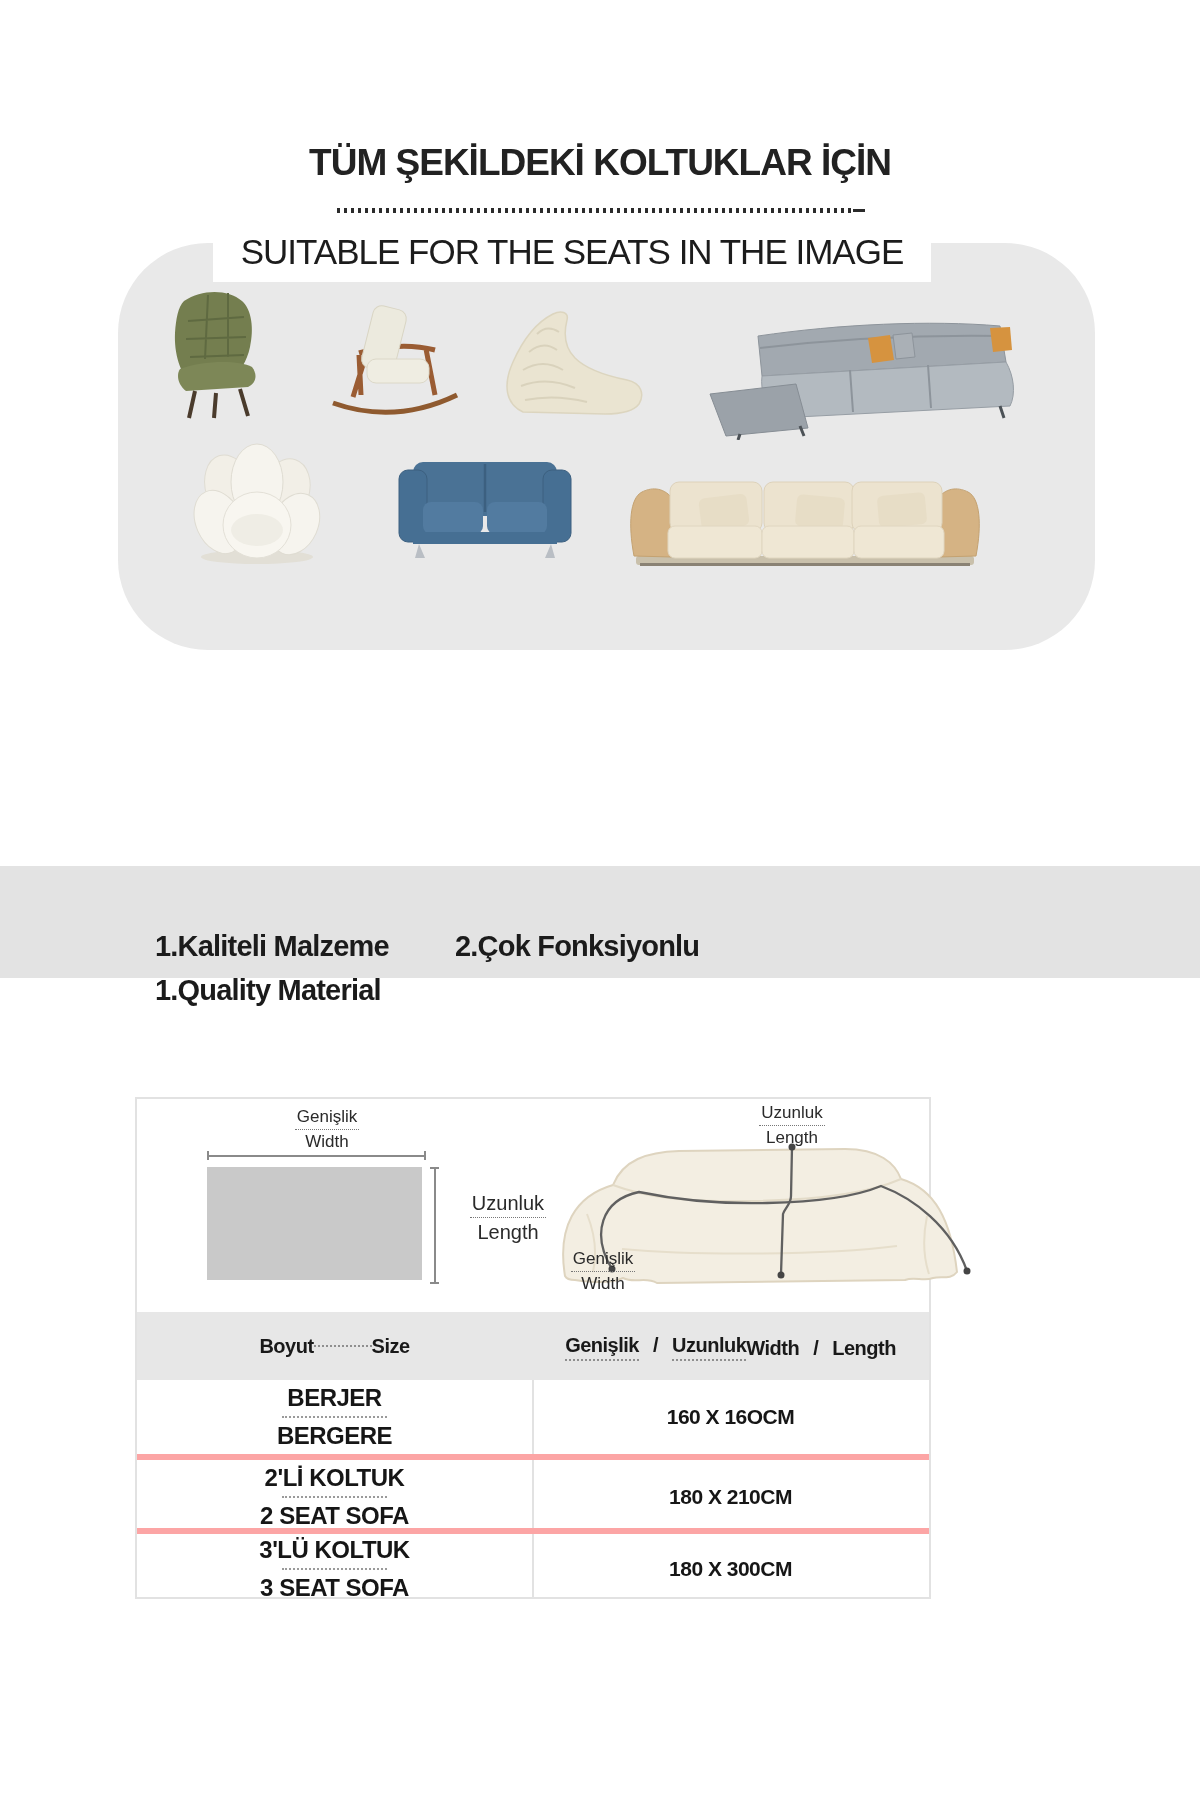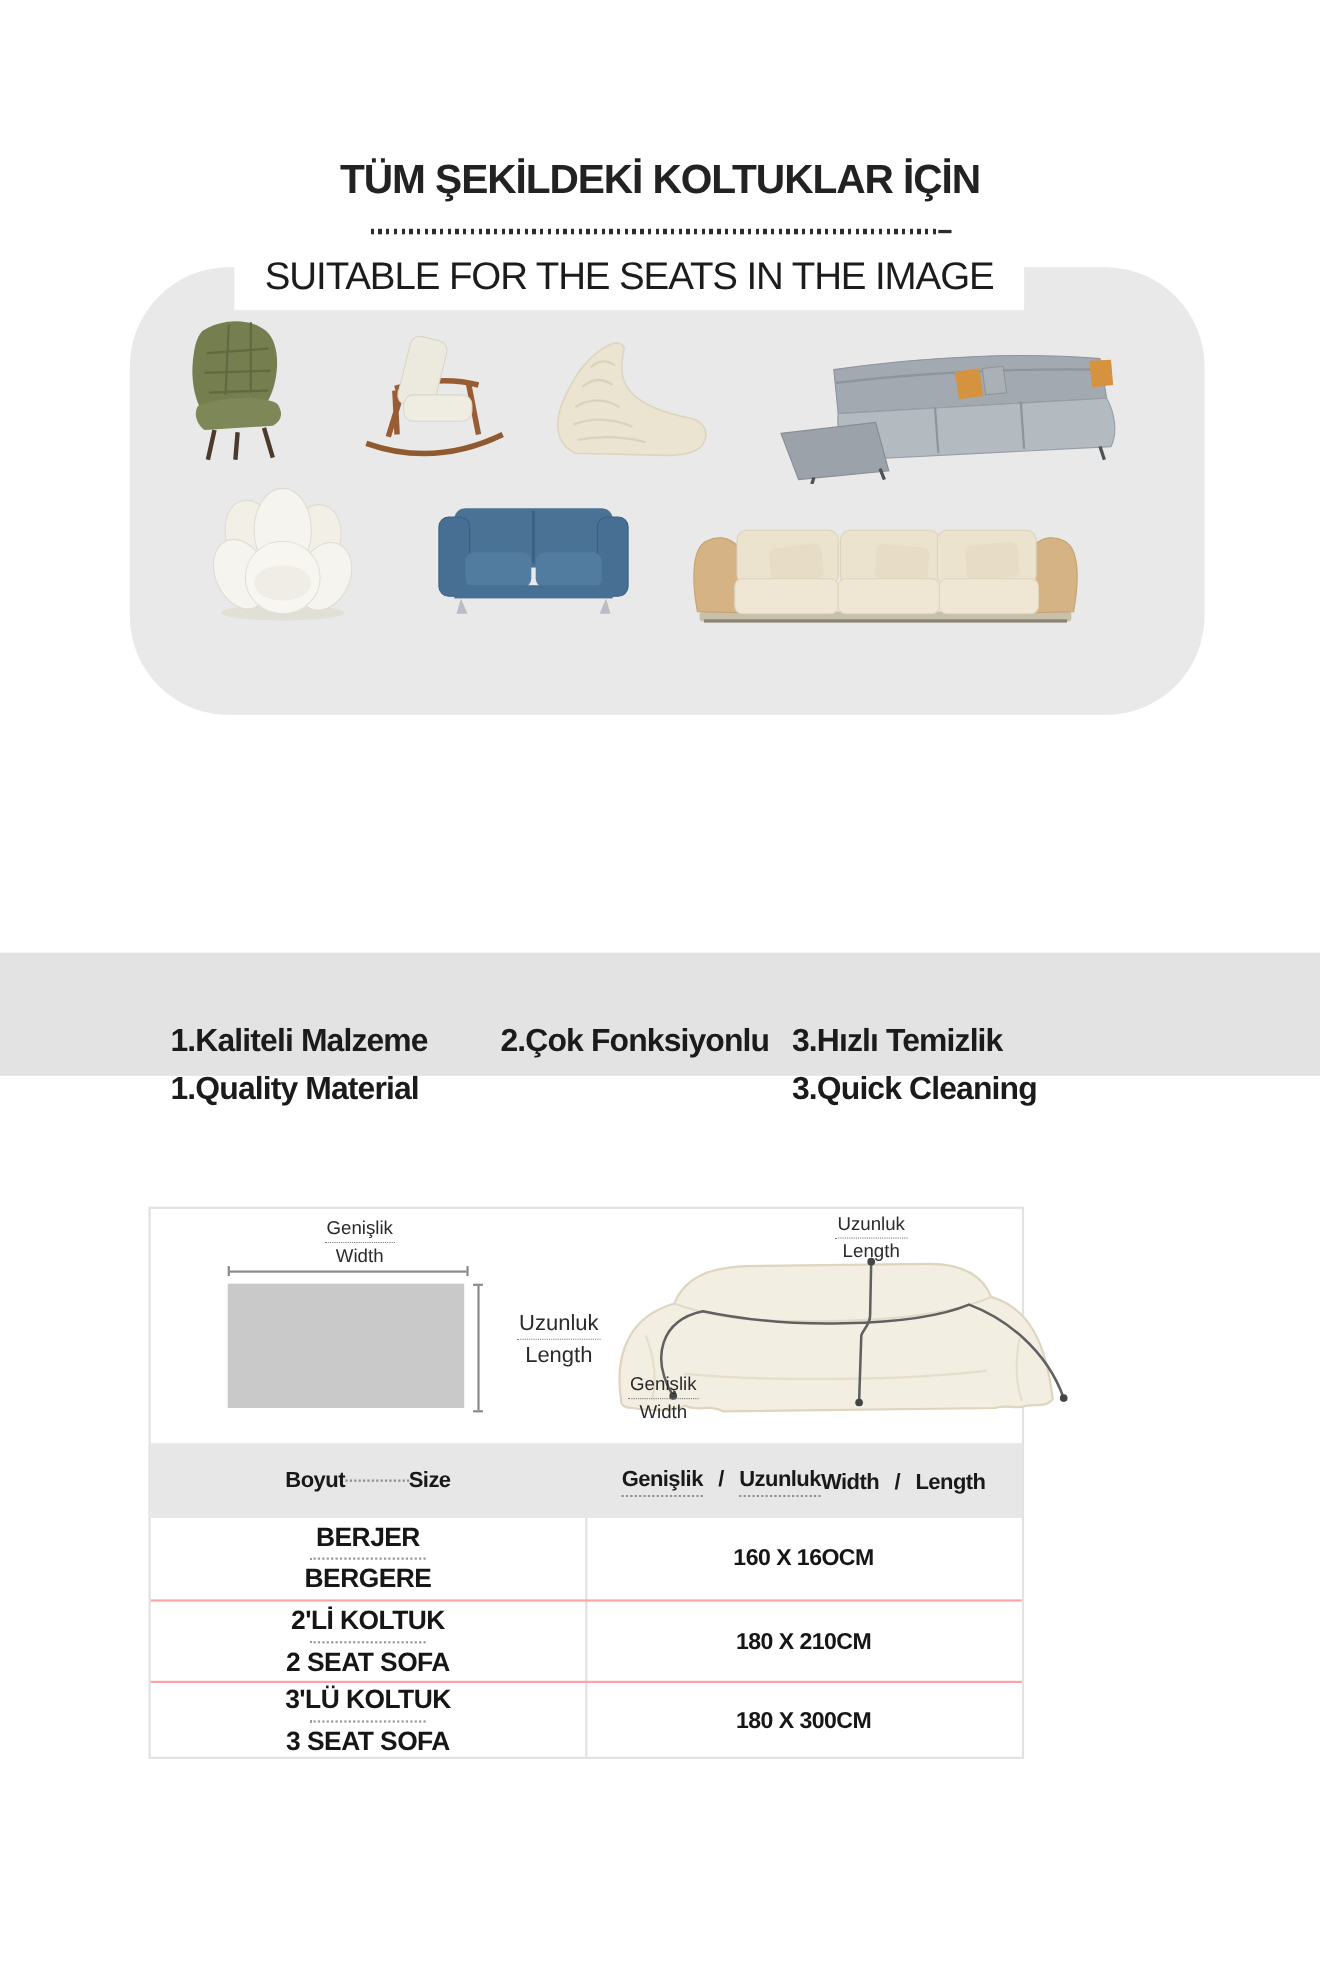--- a/index.html
+++ b/index.html
@@ -79,21 +79,21 @@
   .hcell{position:absolute;top:0;height:68px;display:flex;flex-direction:row;
     align-items:center;justify-content:center;}
   #hcell-left{left:0;width:395px;}
   #hcell-right{left:395px;right:0;}
   .hline{font-size:20px;font-weight:bold;letter-spacing:-0.5px;line-height:27px;
     display:flex;gap:14px;align-items:baseline;color:#191919;}
   .boyut-sep{width:58px;border-top:2px dotted #8f8f8f;margin:3px 0;}
 
   #col-divider{left:395px;top:281px;bottom:0;width:2px;background:#e2e2e2;}
   .trow{position:absolute;left:0;right:0;height:74px;}
-  .trow.b{border-top:2px solid #fca5a5;}
+  .trow.b{border-top:6px solid #fca5a5;}
   .tlabel{position:absolute;left:0;top:0;width:395px;height:100%;
     display:flex;flex-direction:column;align-items:center;justify-content:center;}
   .tlabel .l{font-size:24px;font-weight:bold;letter-spacing:-0.5px;color:#161616;}
   .tlabel .sep{width:105px;border-top:2px dotted #9a9a9a;margin:4px 0;}
   .tvalue{position:absolute;left:395px;right:0;top:0;height:100%;
     display:flex;align-items:center;justify-content:center;
     font-size:21px;font-weight:bold;letter-spacing:-0.5px;color:#161616;}
 </style>
 </head>
 <body>
@@ -180,24 +180,20 @@
 </div>
 
 <div class="abs" id="features-band">
   <div class="feature-col" style="left:155px">
     <div>1.Kaliteli Malzeme</div>
     <div>1.Quality Material</div>
   </div>
   <div class="feature-col" style="left:455px">
     <div>2.Çok Fonksiyonlu</div>
   </div>
-  <div class="feature-col" style="left:720px">
-    <div>3.Hızlı Temizlik</div>
-    <div>3.Quick Cleaning</div>
-  </div>
 </div>
 
 <div class="abs" id="size-panel">
 
   <div class="abs small-label" id="width-label-left">
     <span class="word top-word">Genişlik</span><br>
     <span class="word">Width</span>
   </div>
   <div class="abs" id="h-measure"></div>
   <div class="abs" id="gray-rect"></div>

